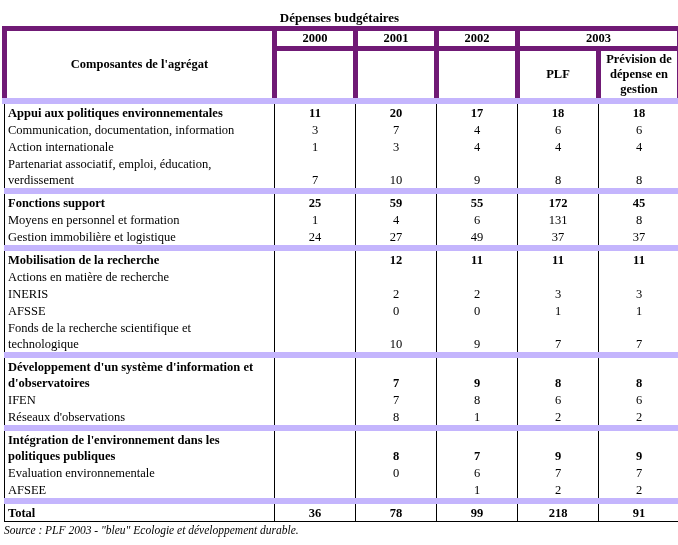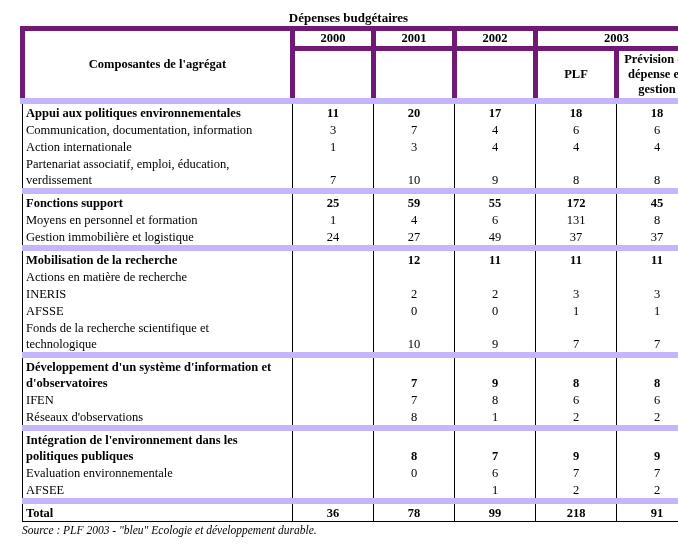--- a/index.html
+++ b/index.html
@@ -2,21 +2,21 @@
 <html><head>
 <meta charset="utf-8">
 <style>
   * { box-sizing: border-box; }
   html, body {
     margin: 0; padding: 0;
     width: 678px; height: 545px;
     background: #ffffff; color: #000000;
     font-family: "Liberation Serif", "DejaVu Serif", serif;
   }
-  .page { padding: 8px 1px 0 20px; }
+  .page { padding: 8px 1px 0 2px; }
   .title {
     text-align: center; font-weight: bold; font-size: 13px;
     margin: 2px 0 0 0;
   }
   .unit-note {
     text-align: right; font-style: italic; font-size: 11.5px;
     margin: 14px 2px 1px 0;
   }
   table {
     border-collapse: collapse; table-layout: fixed;

